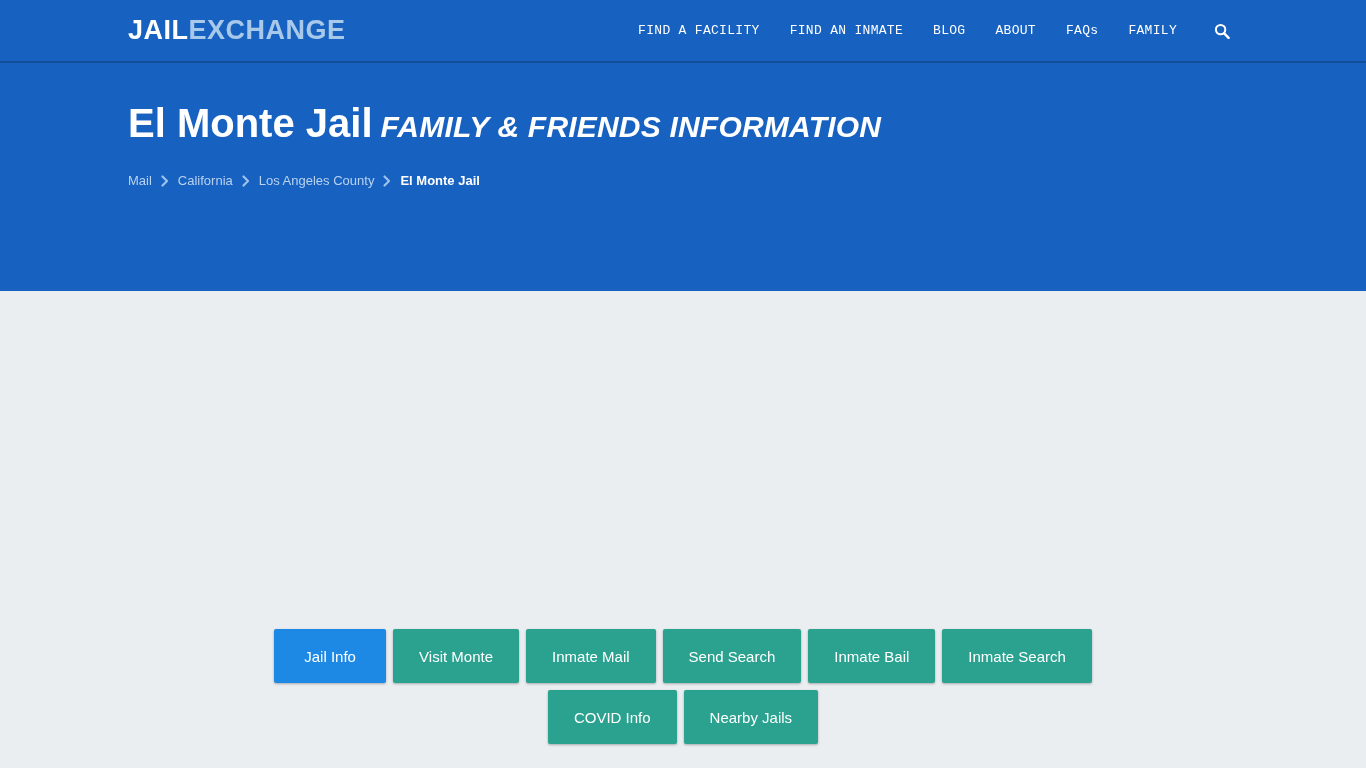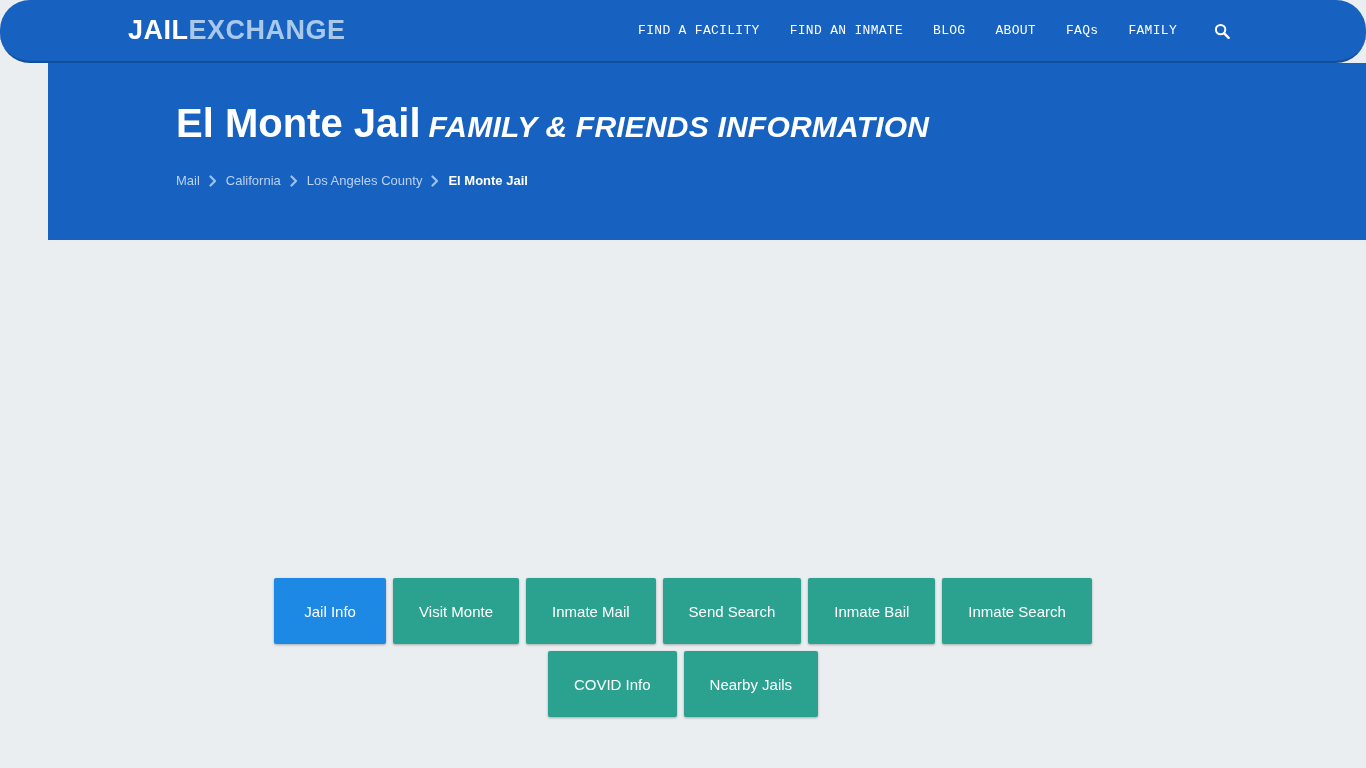--- a/index.html
+++ b/index.html
@@ -16,21 +16,20 @@
   }
 
   
   .navbar {
     position: relative;
     height: 63px;
     background: #1761c0;
     border-bottom: 2px solid #114e9c;
     display: flex;
     align-items: center;
-    border-radius: 30px;
   }
   .logo {
     margin-left: 128px;
     font-size: 27px;
     font-weight: bold;
     letter-spacing: 0.5px;
     line-height: 1;
     white-space: nowrap;
     cursor: pointer;
     user-select: none;
@@ -60,24 +59,23 @@
     padding: 0 8px 0 22px;
     display: flex;
     align-items: center;
     cursor: pointer;
   }
   .nav-search svg { display: block; }
 
   
   .hero {
     background: #1761c0;
-    height: 177px;
+    height: 228px;
     padding-left: 128px;
     padding-top: 38px;
-    margin-left: 48px;
   }
   .hero-title {
     color: #ffffff;
     font-size: 40px;
     line-height: 1.1;
     font-weight: bold;
     white-space: nowrap;
     margin: 0;
   }
   .hero-title .hero-sub {
@@ -130,21 +128,21 @@
   .btn-row {
     display: flex;
     justify-content: center;
     gap: 7px;
     margin-bottom: 7px;
   }
   .tab-btn {
     background: #2aa28f;
     color: #ffffff;
     font-size: 15px;
-    height: 66px;
+    height: 54px;
     min-width: 112px;
     padding: 0 26px;
     border: none;
     border-radius: 2px;
     display: flex;
     align-items: center;
     justify-content: center;
     white-space: nowrap;
     cursor: pointer;
     box-shadow: 0 1px 3px rgba(0,0,0,0.18), 0 1px 2px rgba(0,0,0,0.12);

